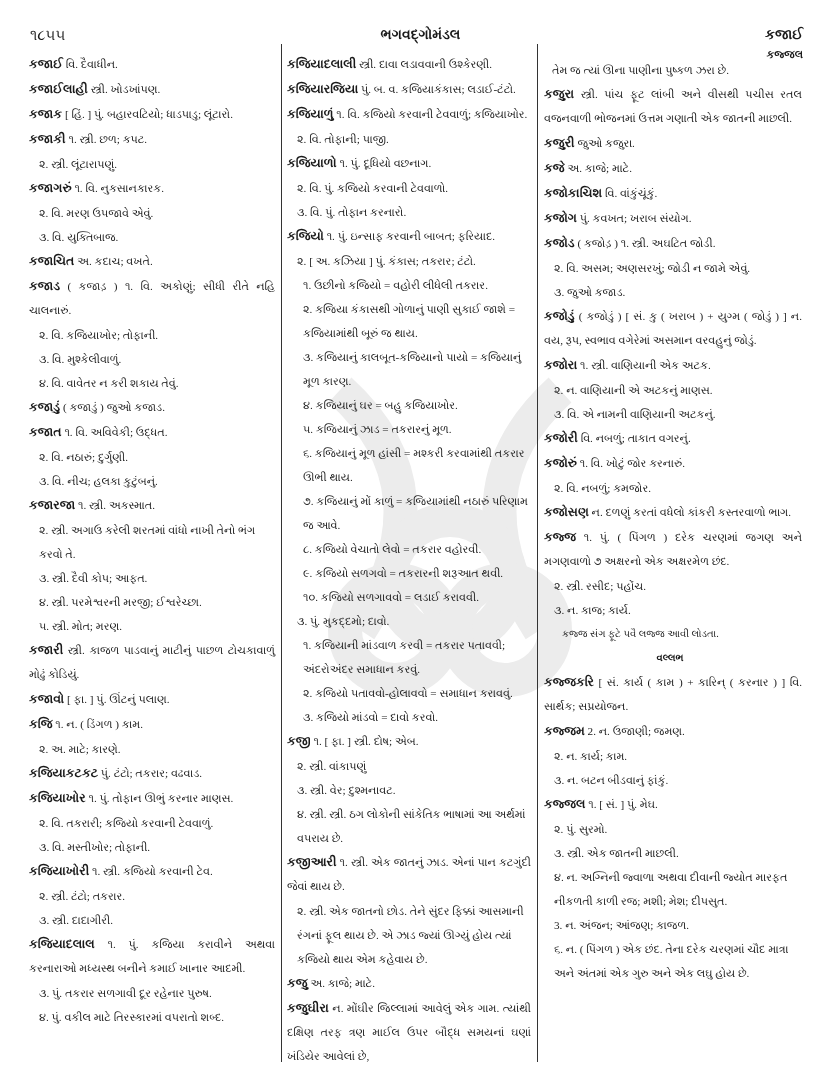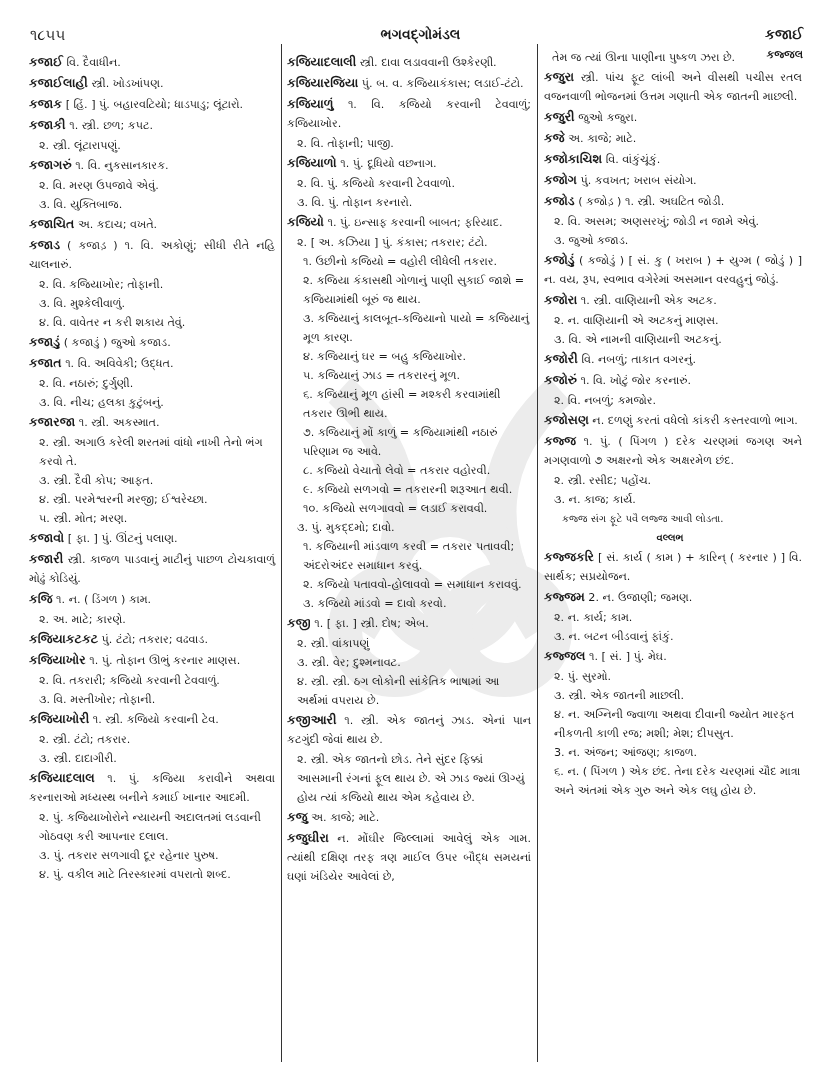--- a/index.html
+++ b/index.html
@@ -4,24 +4,24 @@
 <style>
   html, body { margin:0; padding:0; background:#ffffff; }
   body { width:825px; height:1073px; position:relative; overflow:hidden;
          font-family:"DejaVu Sans", sans-serif; color:#1a1a1a; }
   .watermark { position:absolute; left:300px; top:330px; width:300px; height:420px; pointer-events:none; }
   .header { position:absolute; top:26px; left:0; width:825px; height:24px; }
   .page-num { position:absolute; left:30px; top:0; font-size:15px; font-weight:normal; }
   .running-title { position:absolute; left:8px; width:825px; text-align:center; top:0; font-size:14px; font-weight:bold; }
   .guide-top { position:absolute; right:22px; top:0; font-size:14px; font-weight:bold; }
   .guide-bottom { position:absolute; right:22px; top:22px; font-size:11px; font-weight:bold; }
-  .col { position:absolute; top:52px; font-size:11.2px; line-height:19px; }
+  .col { position:absolute; top:52px; font-size:11.2px; line-height:24px;font-family:Liberation Serif, serif; }
   .col1 { left:29px; width:246px; }
   .col2 { left:287px; width:244px; }
-  .col3 { left:544px; width:258px; top:48px; }
+  .col3 { left:544px; width:258px; top:58px; }
   .divider { position:absolute; top:44px; width:1px; height:1018px; background:#333; }
   .d1 { left:281px; } .d2 { left:537px; }
   .entry { margin:0 0 1px 0; text-align:justify; }
   .hw { font-weight:bold; font-size:12.5px; }
   .sub { padding-left:10px; }
   .sub2 { padding-left:16px; }
   .cont { padding-left:8px; }
   .quote { padding-left:18px; font-size:10px; }
   .attrib { text-align:center; font-size:10px; font-weight:bold; padding-right:6px; }
   p { margin:0; }
@@ -65,33 +65,32 @@
     <p class="sub">૪. વિ. વાવેતર ન કરી શકાય તેવું.</p>
     <p class="entry"><span class="hw">કજાડું</span><span> ( કજાડું ) જુઓ કજાડ.</span></p>
     <p class="entry"><span class="hw">કજાત</span><span> ૧. વિ. અવિવેકી; ઉદ્ધત.</span></p>
     <p class="sub">૨. વિ. નઠારું; દુર્ગુણી.</p>
     <p class="sub">૩. વિ. નીચ; હલકા કુટુંબનું.</p>
     <p class="entry"><span class="hw">કજારજા</span><span> ૧. સ્ત્રી. અકસ્માત.</span></p>
     <p class="sub">૨. સ્ત્રી. અગાઉ કરેલી શરતમાં વાંધો નાખી તેનો ભંગ કરવો તે.</p>
     <p class="sub">૩. સ્ત્રી. દૈવી કોપ; આફત.</p>
     <p class="sub">૪. સ્ત્રી. પરમેશ્વરની મરજી; ઈશ્વરેચ્છા.</p>
     <p class="sub">૫. સ્ત્રી. મોત; મરણ.</p>
+    <p class="entry"><span class="hw">કજારી</span><span> સ્ત્રી. કાજળ પાડવાનું માટીનું પાછળ ટોચકાવાળું મોઢું કોડિયું.</span></p>
     <p class="entry"><span class="hw">કજાવો</span><span> [ ફા. ] પું. ઊંટનું પલાણ.</span></p>
-    <p class="entry"><span class="hw">કજારી</span><span> સ્ત્રી. કાજળ પાડવાનું માટીનું પાછળ ટોચકાવાળું મોઢું કોડિયું.</span></p>
     <p class="entry"><span class="hw">કજિ</span><span> ૧. ન. ( ડિંગળ ) કામ.</span></p>
     <p class="sub">૨. અ. માટે; કારણે.</p>
     <p class="entry"><span class="hw">કજિયાકટકટ</span><span> પું. ટંટો; તકરાર; વઢવાડ.</span></p>
     <p class="entry"><span class="hw">કજિયાખોર</span><span> ૧. પું. તોફાન ઊભું કરનાર માણસ.</span></p>
     <p class="sub">૨. વિ. તકરારી; કજિયો કરવાની ટેવવાળું.</p>
     <p class="sub">૩. વિ. મસ્તીખોર; તોફાની.</p>
     <p class="entry"><span class="hw">કજિયાખોરી</span><span> ૧. સ્ત્રી. કજિયો કરવાની ટેવ.</span></p>
     <p class="sub">૨. સ્ત્રી. ટંટો; તકરાર.</p>
     <p class="sub">૩. સ્ત્રી. દાદાગીરી.</p>
     <p class="entry"><span class="hw">કજિયાદલાલ</span><span> ૧. પું. કજિયા કરાવીને અથવા કરનારાઓ મધ્યસ્થ બનીને કમાઈ ખાનાર આદમી.</span></p>
-    <p class="sub">૨. પું. કજિયાખોરોને ન્યાયની અદાલતમાં લડવાની ગોઠવણ કરી આપનાર દલાલ.</p>
     <p class="sub">૩. પું. તકરાર સળગાવી દૂર રહેનાર પુરુષ.</p>
     <p class="sub">૪. પું. વકીલ માટે તિરસ્કારમાં વપરાતો શબ્દ.</p>
   </div>
 <div class="col col2">
     <p class="entry"><span class="hw">કજિયાદલાલી</span><span> સ્ત્રી. દાવા લડાવવાની ઉશ્કેરણી.</span></p>
     <p class="entry"><span class="hw">કજિયારજિયા</span><span> પું. બ. વ. કજિયાકંકાસ; લડાઈ-ટંટો.</span></p>
     <p class="entry"><span class="hw">કજિયાળું</span><span> ૧. વિ. કજિયો કરવાની ટેવવાળું; કજિયાખોર.</span></p>
     <p class="sub">૨. વિ. તોફાની; પાજી.</p>
     <p class="entry"><span class="hw">કજિયાળો</span><span> ૧. પું. દૂધિયો વછનાગ.</span></p>
     <p class="sub">૨. વિ. પું. કજિયો કરવાની ટેવવાળો.</p>

